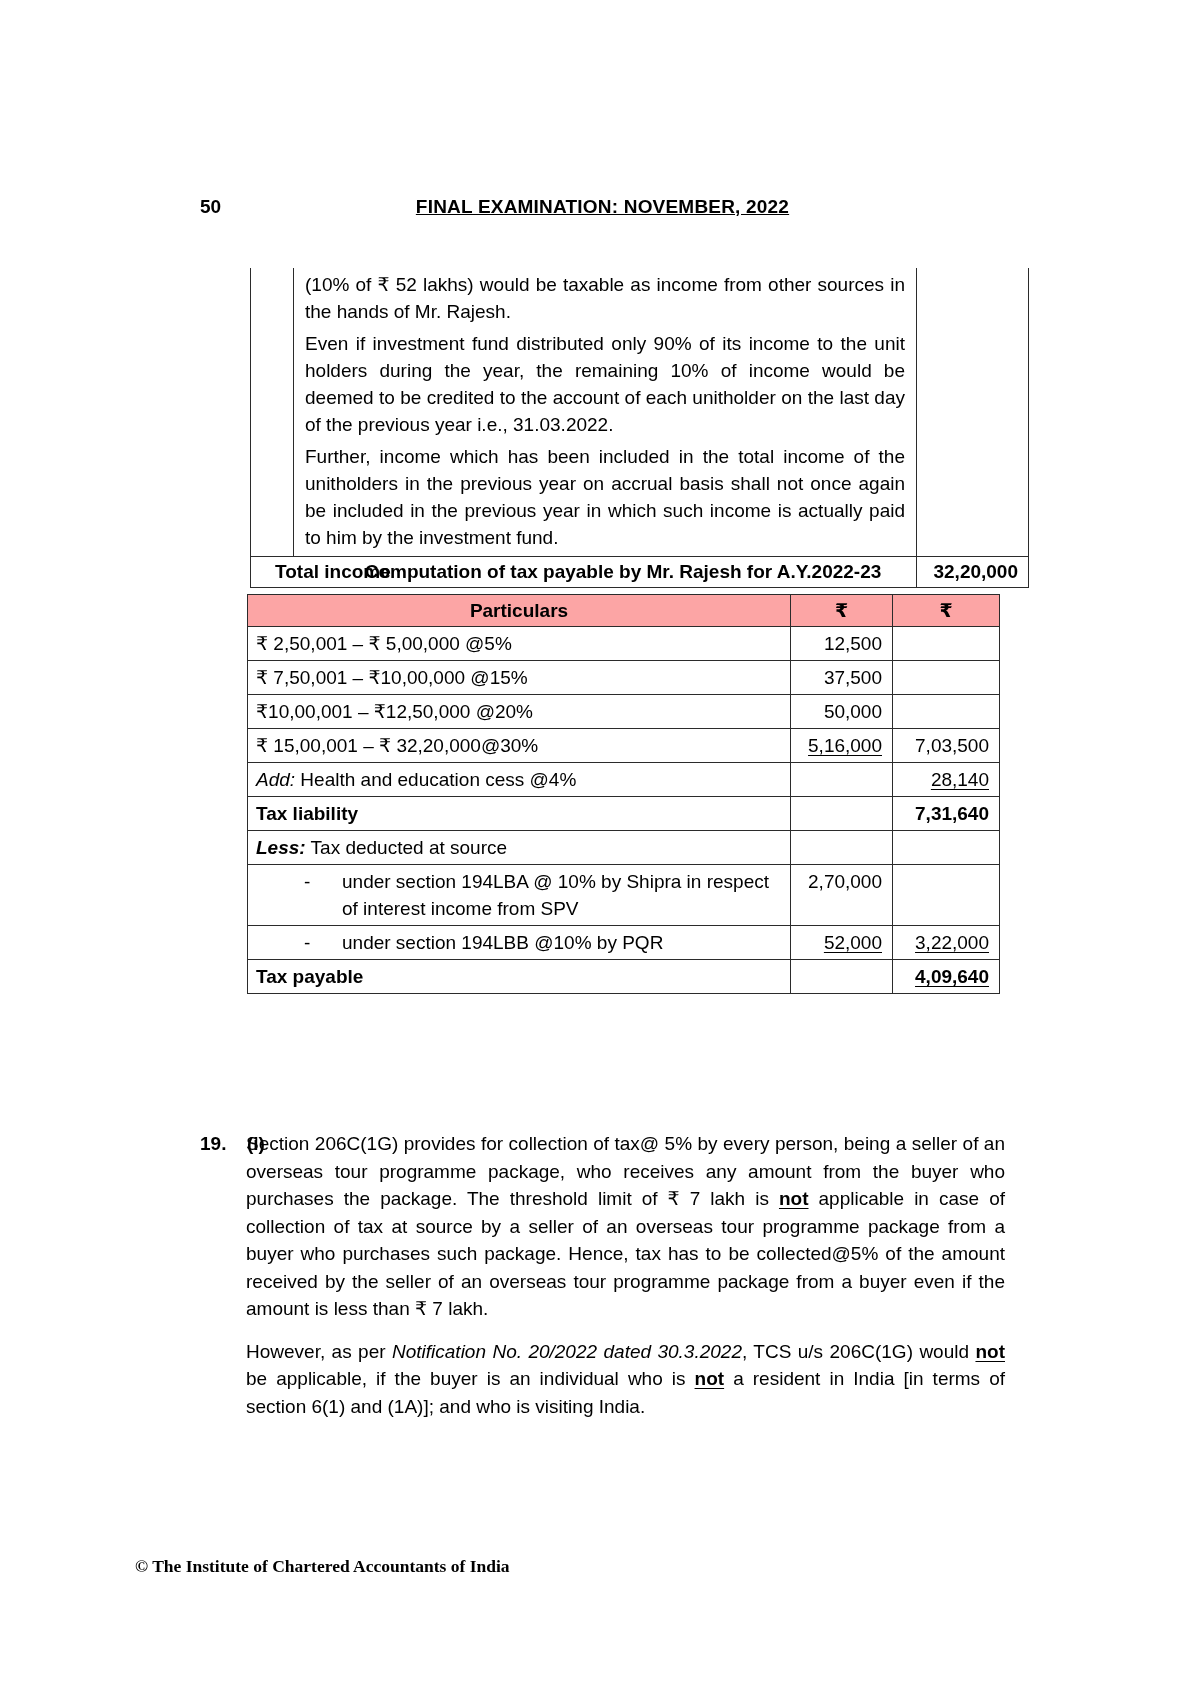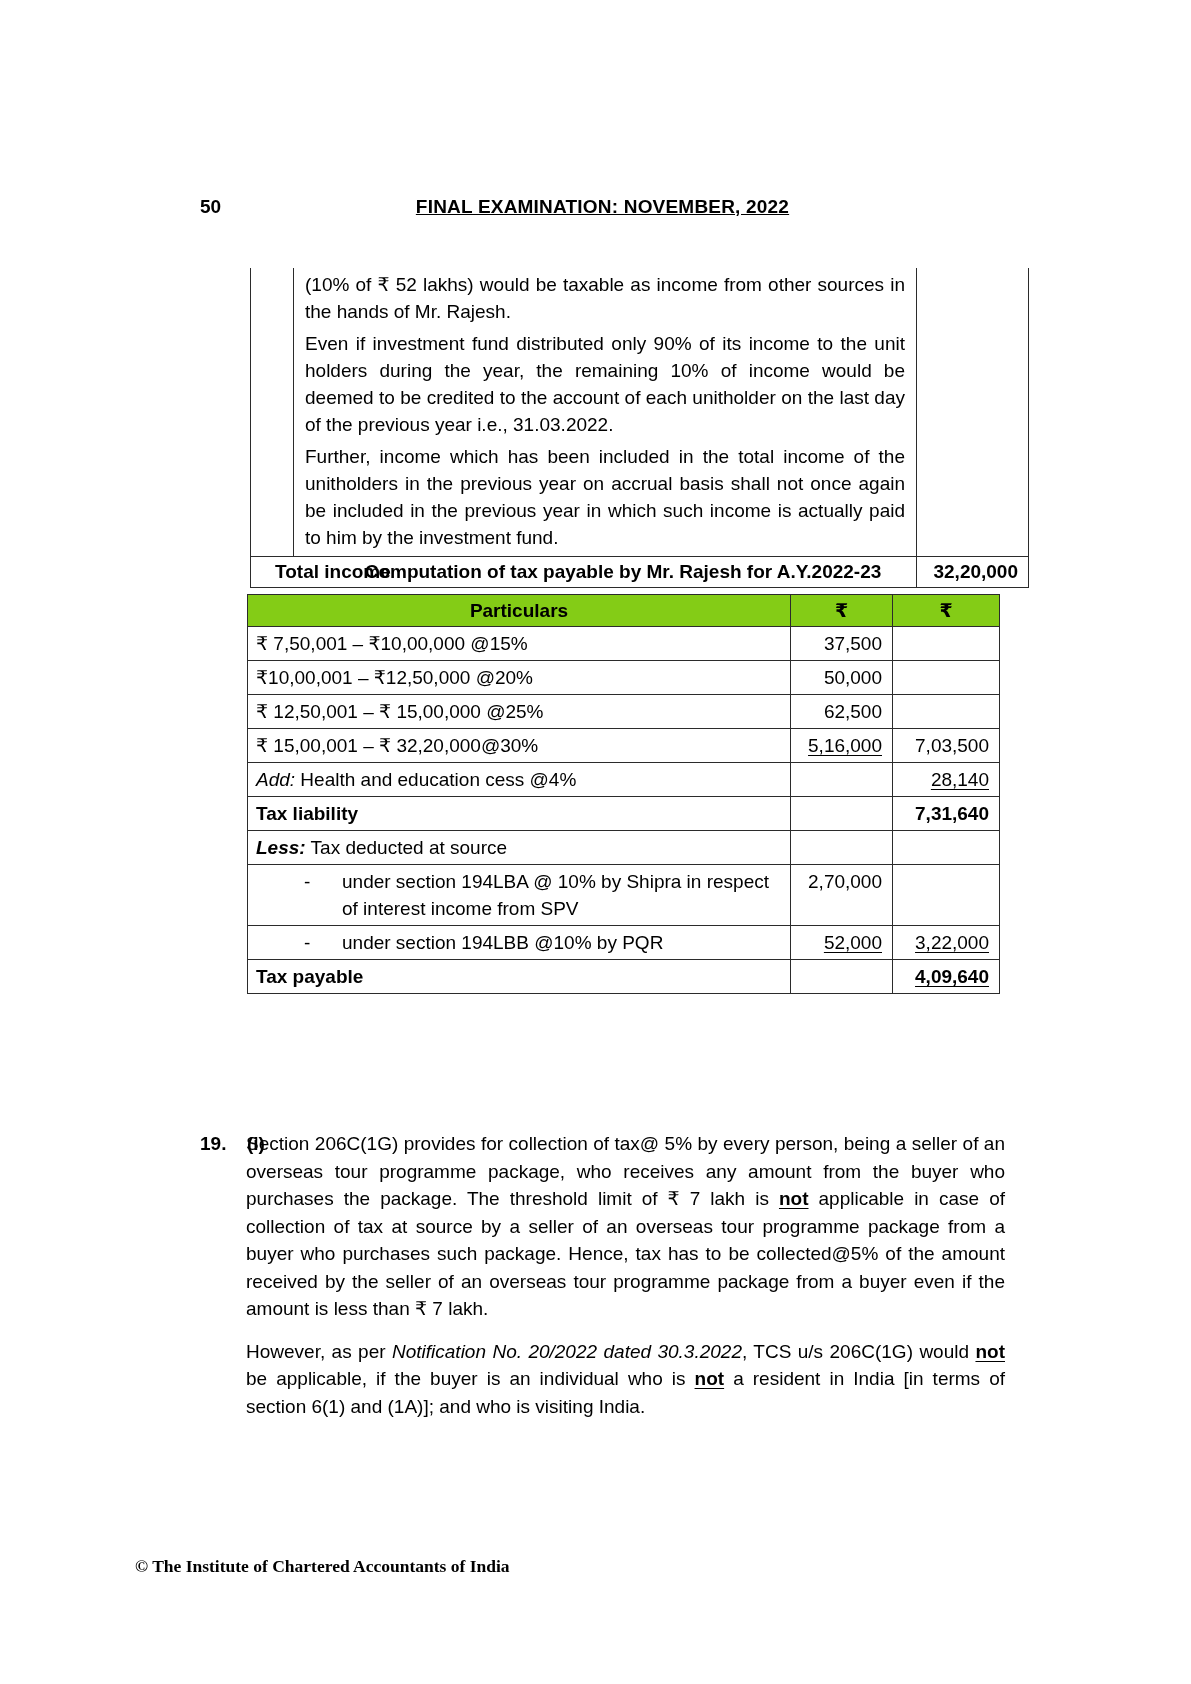--- a/index.html
+++ b/index.html
@@ -39,21 +39,21 @@
     text-align:center; font-size:19px; font-weight:bold;
   }
 
   
   .comp-table {
     position:absolute; top:594px; left:247px; width:752px;
     border-collapse:collapse; font-size:19px; table-layout:fixed;
   }
   .comp-table th, .comp-table td { border:1.5px solid #2b2b2b; }
   .comp-table th {
-    background:#84cc16; font-weight:bold; height:31px;
+    background:#fca5a5; font-weight:bold; height:31px;
     text-align:center; padding:0;
   }
   .comp-table col.c-part { width:543px; }
   .comp-table col.c-amt1 { width:102px; }
   .comp-table col.c-amt2 { width:107px; }
   .comp-table td { padding:3px 8px; line-height:27px; vertical-align:top; }
   .comp-table td.amt { text-align:right; padding:3px 10px 3px 4px; }
   .comp-table .dashrow { display:flex; padding-left:48px; }
   .comp-table .dash { width:38px; flex-shrink:0; }
   .comp-table .dtxt { flex:1; }
@@ -110,32 +110,32 @@
       </colgroup>
     <thead>
       <tr>
         <th>Particulars</th>
         <th>₹</th>
         <th>₹</th>
       </tr>
     </thead>
     <tbody id="comp-body">
         <tr>
+          <td class="p-cell"><span>₹ 2,50,001 – ₹ 5,00,000 @5%</span></td>
+          <td class="amt"><span>12,500</span></td>
+          <td class="amt"></td>
+        </tr>
+        <tr>
           <td class="p-cell"><span>₹ 7,50,001 – ₹10,00,000 @15%</span></td>
           <td class="amt"><span>37,500</span></td>
           <td class="amt"></td>
         </tr>
         <tr>
           <td class="p-cell"><span>₹10,00,001 – ₹12,50,000 @20%</span></td>
           <td class="amt"><span>50,000</span></td>
-          <td class="amt"></td>
-        </tr>
-        <tr>
-          <td class="p-cell"><span>₹ 12,50,001 – ₹ 15,00,000 @25%</span></td>
-          <td class="amt"><span>62,500</span></td>
           <td class="amt"></td>
         </tr>
         <tr>
           <td class="p-cell"><span>₹ 15,00,001 – ₹ 32,20,000@30%</span></td>
           <td class="amt"><span class="u ">5,16,000</span></td>
           <td class="amt"><span>7,03,500</span></td>
         </tr>
         <tr>
           <td class="p-cell"><span class="i">Add:</span><span> Health and education cess @4%</span></td>
           <td class="amt"></td>

